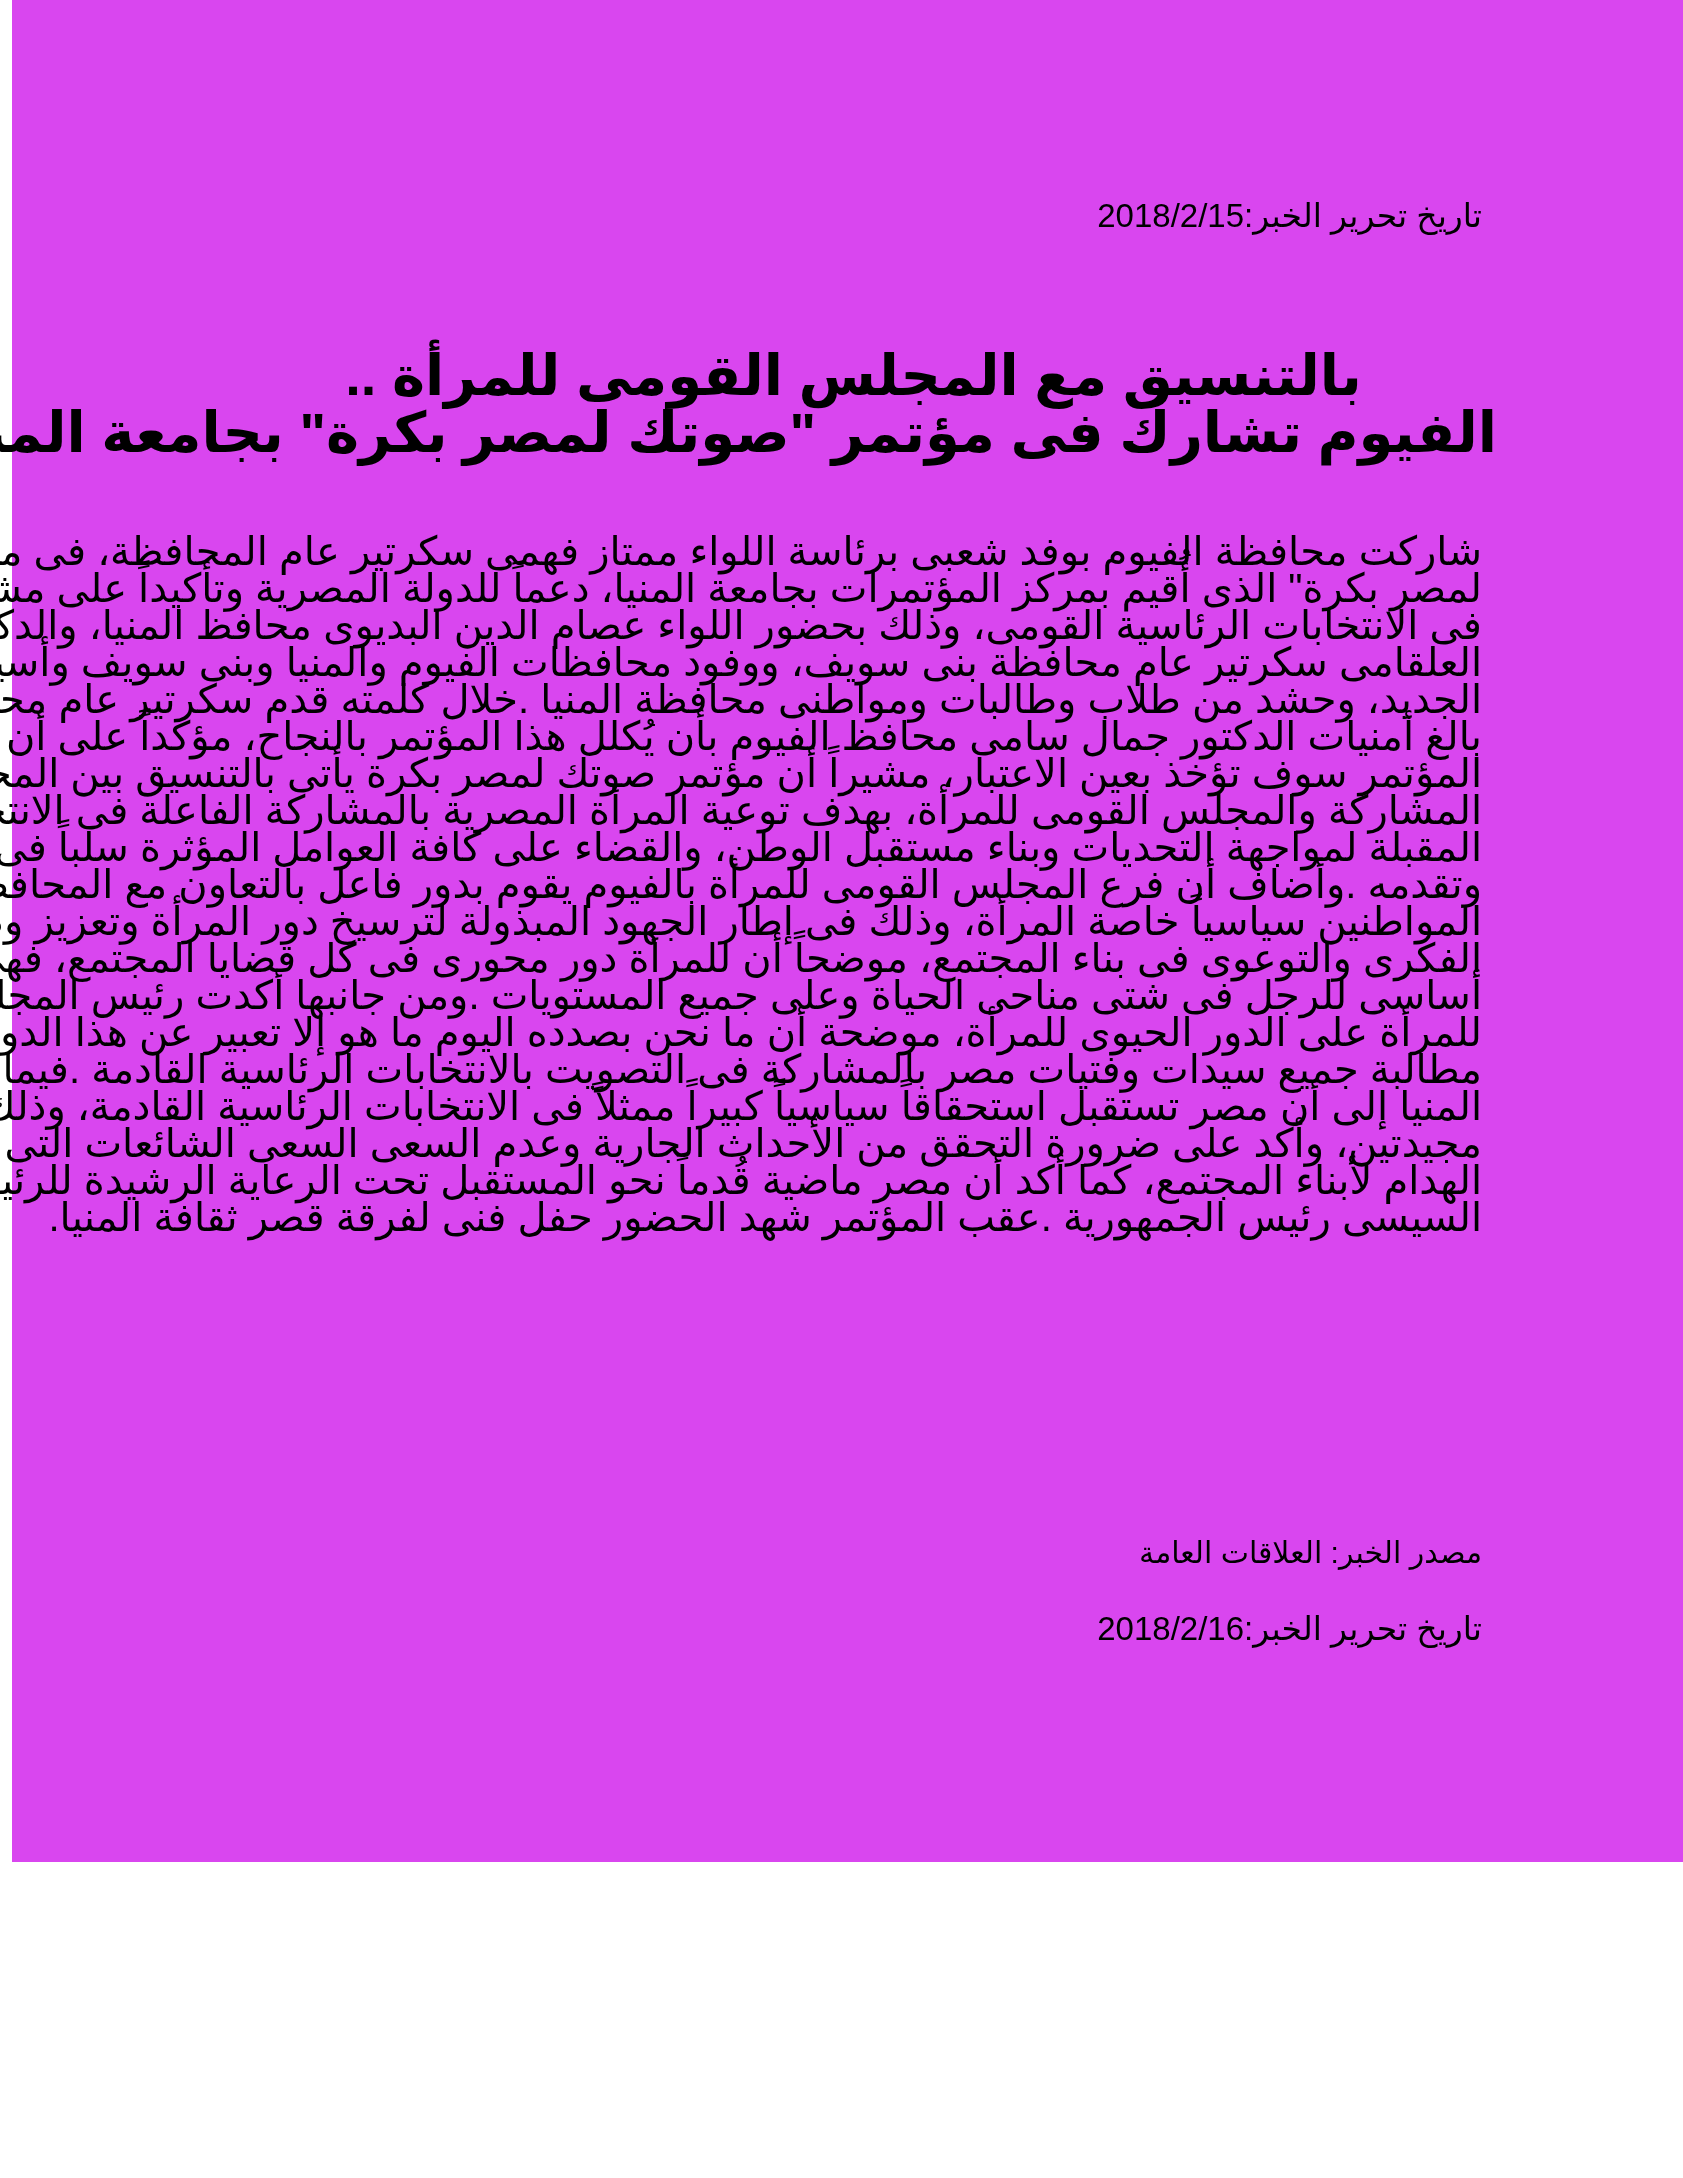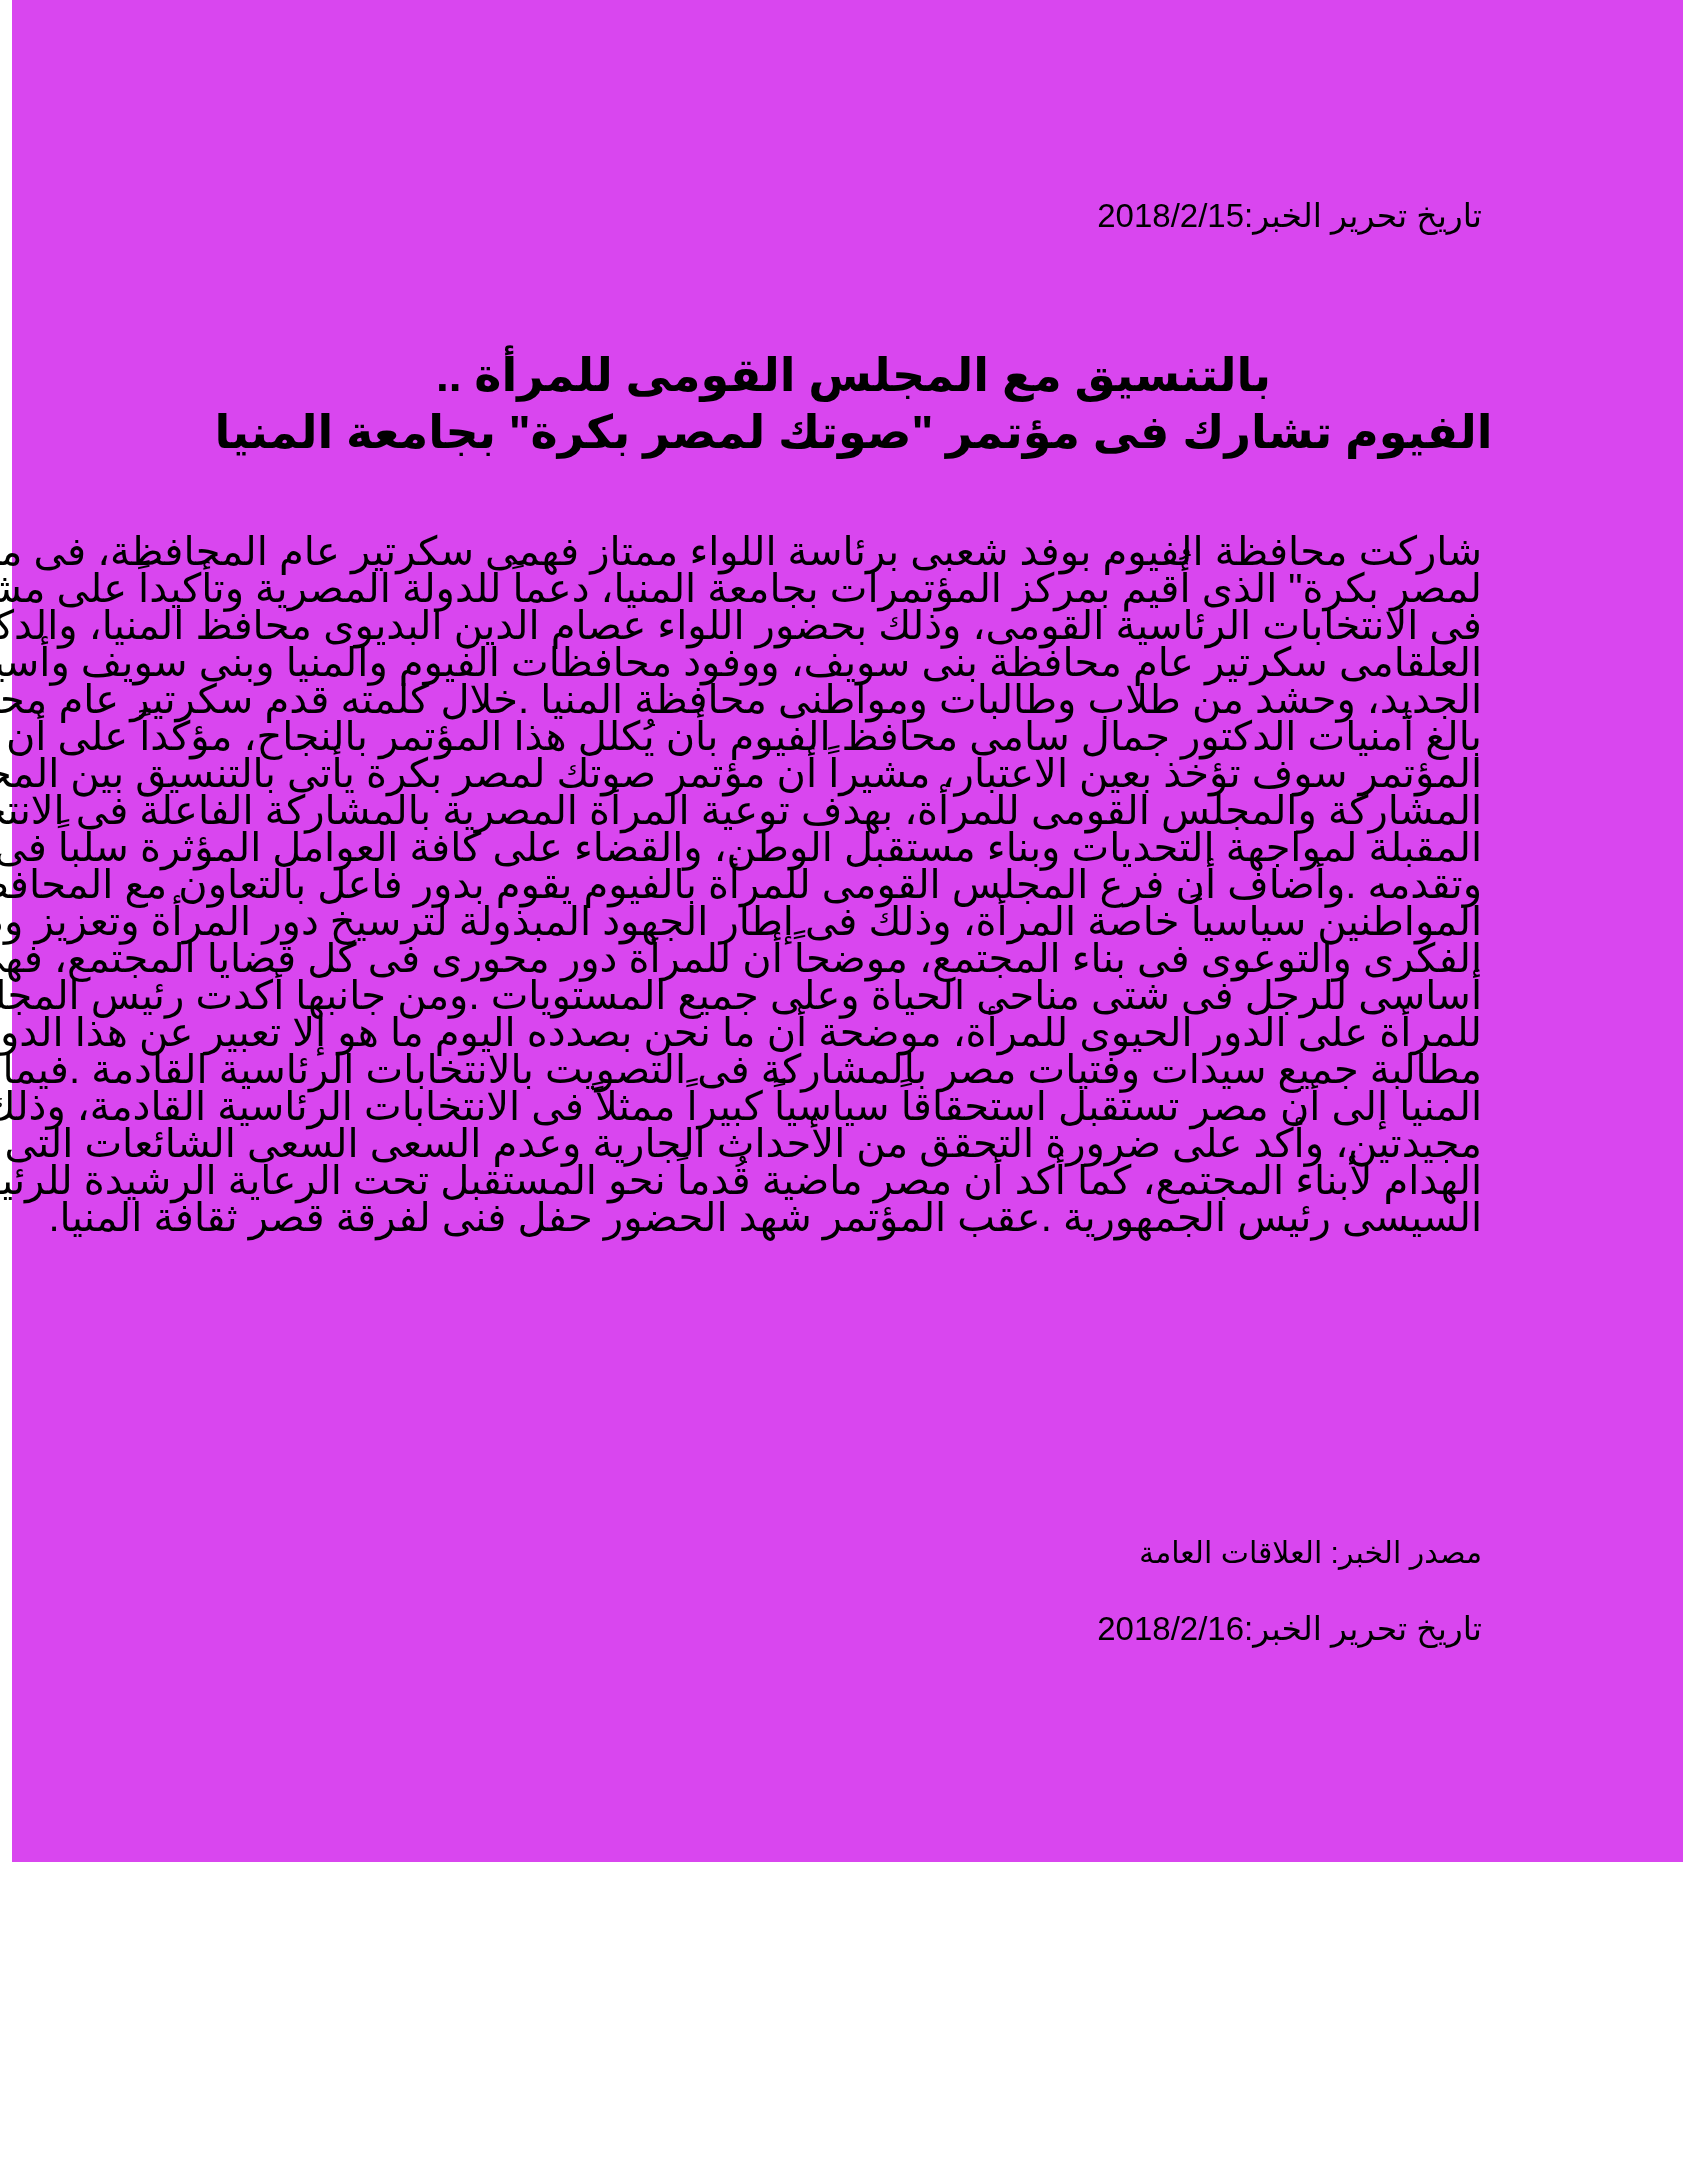--- a/index.html
+++ b/index.html
@@ -1,20 +1,20 @@
 <!DOCTYPE html>
 <html><head>
 <meta charset="utf-8">
 <style>
   html, body { margin: 0; padding: 0; background: #ffffff; }
   body { width: 1683px; height: 2178px; position: relative; overflow: hidden; color: #000; font-family: "Liberation Sans", "DejaVu Sans", sans-serif; }
   .page { position: absolute; left: 0; top: 0; width: 1683px; height: 1862px; background: #d946ef; margin-left: 12px; }
   .rtl { direction: rtl; unicode-bidi: embed; }
   .date-top { position: absolute; right: 213px; top: 196px; font-size: 33px; line-height: 40px; white-space: nowrap; }
-  .headline { position: absolute; left: 198px; right: 198px; top: 347px; text-align: center; font-weight: bold; font-size: 46px; line-height: 57px; }
+  .headline { position: absolute; left: 198px; right: 198px; top: 347px; text-align: center; font-weight: bold; font-size: 56px; line-height: 57px; }
   .headline div { white-space: nowrap; }
   .body-text { position: absolute; left: 198px; width: 1272px; top: 533px; font-size: 40px; line-height: 37px; text-align: justify; text-align-last: right; }
   .body-text .ln { display: block; text-align: justify; text-align-last: justify; white-space: nowrap; height: 37px; }
   .body-text .ln.last { text-align-last: right; }
   .source { position: absolute; right: 213px; top: 1533px; font-size: 30px; line-height: 40px; white-space: nowrap; }
   .date-bottom { position: absolute; right: 213px; top: 1609px; font-size: 33px; line-height: 40px; white-space: nowrap; }
   .num { direction: ltr; unicode-bidi: embed; }
 </style>
 </head>
 <body>

